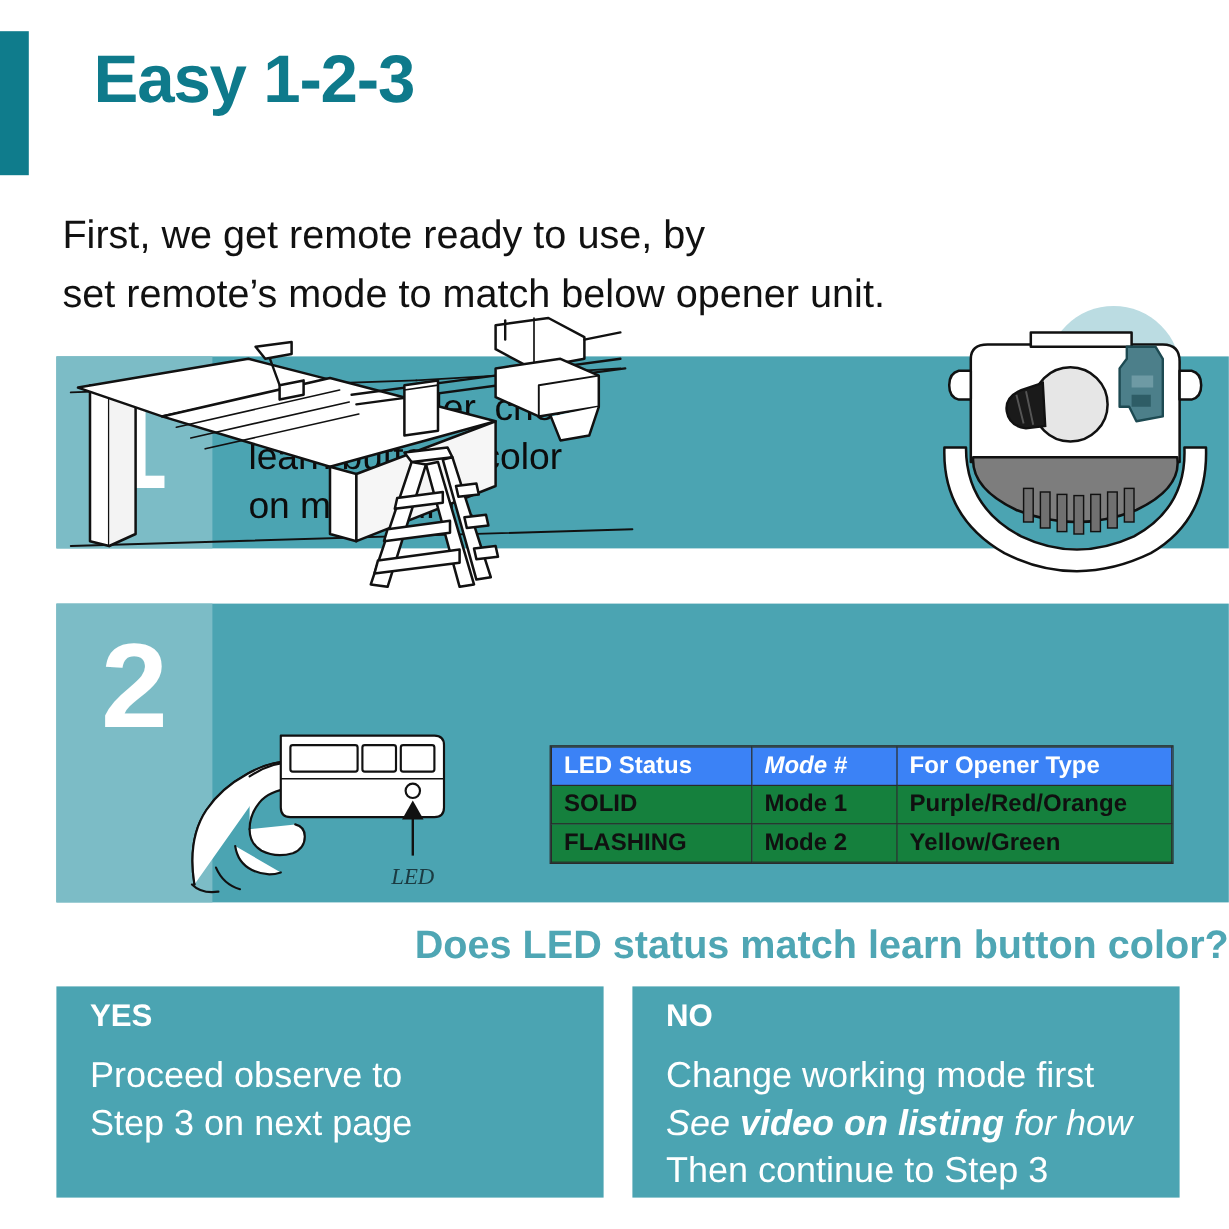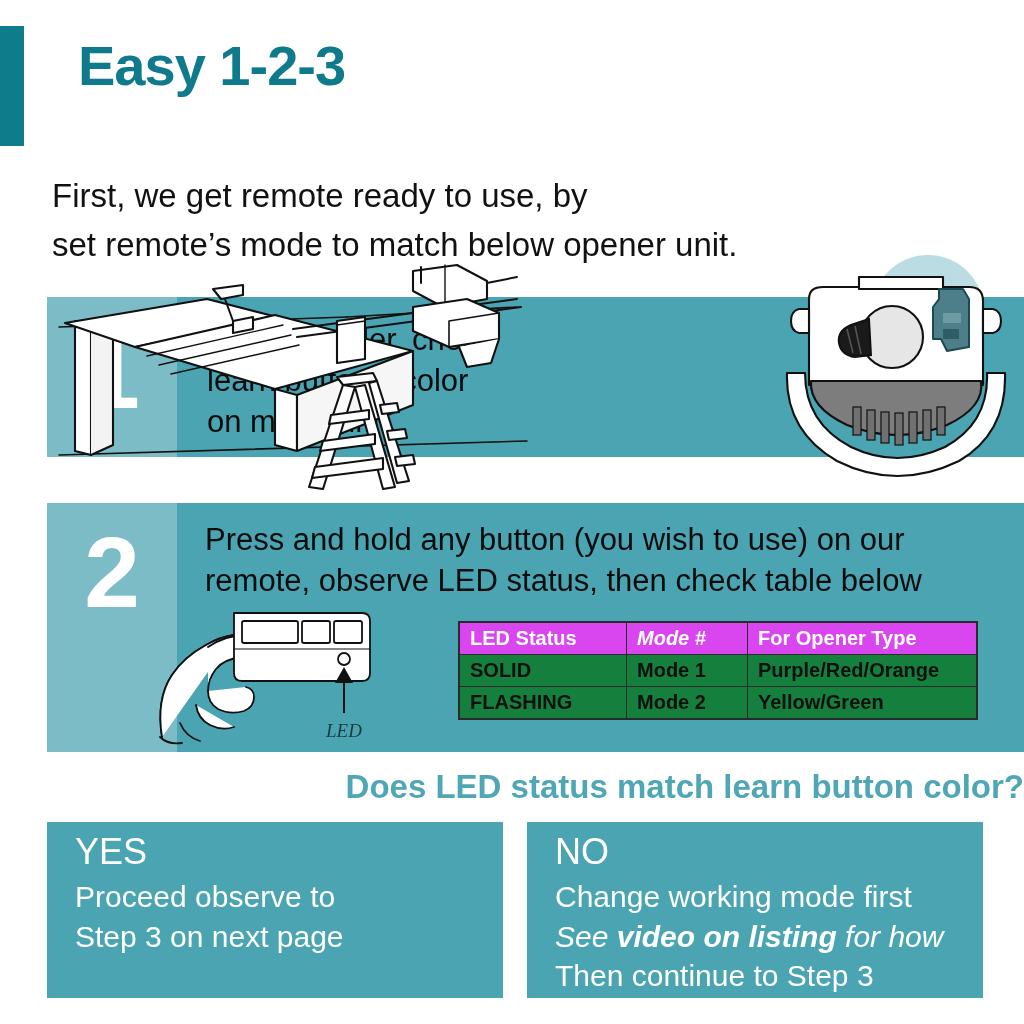--- a/index.html
+++ b/index.html
@@ -115,21 +115,21 @@
     box-shadow: 0 0 0 1px #2a2a2a;
   }
   #led-table th, #led-table td {
     border: 1px solid #2a2a2a;
     padding: 4px 10px;
     text-align: left;
     font-weight: bold;
     white-space: nowrap;
   }
   #led-table thead th {
-    background: #d946ef;
+    background: #3b82f6;
     color: #ffffff;
     font-size: 20px;
   }
   #led-table tbody td {
     background: #15803d;
     color: #101010;
   }
   #led-table .col-led   { width: 146px; }
   #led-table .col-mode  { width: 100px; font-style: italic; }
   #led-table .col-type  { width: 208px; }
@@ -154,22 +154,22 @@
     background: #4BA4B2;
     color: #ffffff;
   }
   #yes-box { left: 47px; width: 456px; }
   #no-box  { left: 527px; width: 456px; }
 
   .outcome-head {
     position: absolute;
     left: 28px;
     top: 10px;
-    font-size: 36px;
-    font-weight: normal;
+    font-size: 26px;
+    font-weight: bold;
     line-height: 1.1;
   }
   .outcome-lines {
     position: absolute;
     left: 28px;
     top: 55px;
     font-size: 30px;
     line-height: 1.32;
     font-weight: 400;
     white-space: nowrap;
@@ -285,24 +285,20 @@
       <rect x="862" y="157" width="8" height="31"></rect>
       <rect x="876" y="155" width="8" height="30"></rect>
       <rect x="890" y="152" width="8" height="28"></rect>
     </g>
   </g>
 </svg>
 
 <div id="step2-block" class="step-block">
   <div class="step-num-col"></div>
   <div class="step-num">2</div>
-  <div id="step2-text" class="step-text">
-    <div>Press and hold any button (you wish to use) on our</div>
-    <div>remote, observe LED status, then check table below</div>
-  </div>
 </div>
 
 <svg id="step2-illus" viewBox="0 0 300 150" xmlns="http://www.w3.org/2000/svg">
   <g fill="none" stroke="#111" stroke-width="1.8" stroke-linejoin="round" stroke-linecap="round">
 
     <path d="M12 142 Q6 104 22 80 Q34 62 56 50 Q70 42 84 40" fill="none"></path>
     <path d="M84 40 Q70 42 56 50 Q34 62 22 80 Q6 104 12 142" fill="#ffffff" stroke="none"></path>
     <path d="M12 142 Q6 104 22 80 Q34 62 56 50 Q70 42 84 40"></path>
 
     <path d="M58 52 Q76 40 96 40 L118 40 Q126 42 126 50 Q126 58 116 60 L92 62 Q74 64 66 74 Q58 84 58 96" fill="#ffffff"></path>

